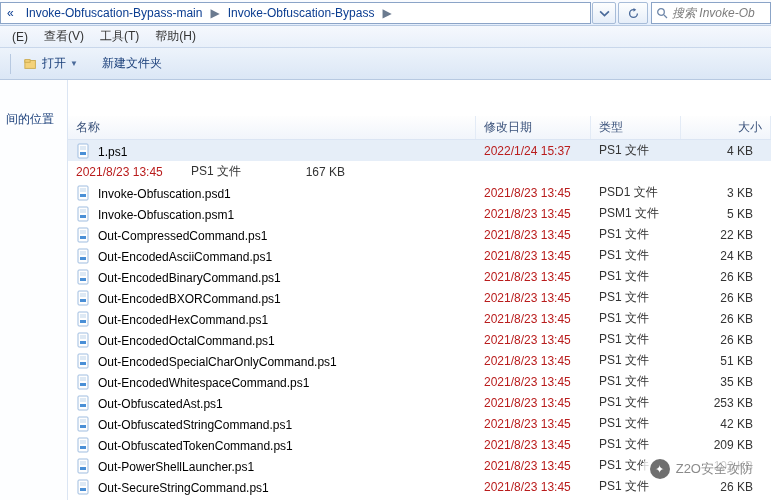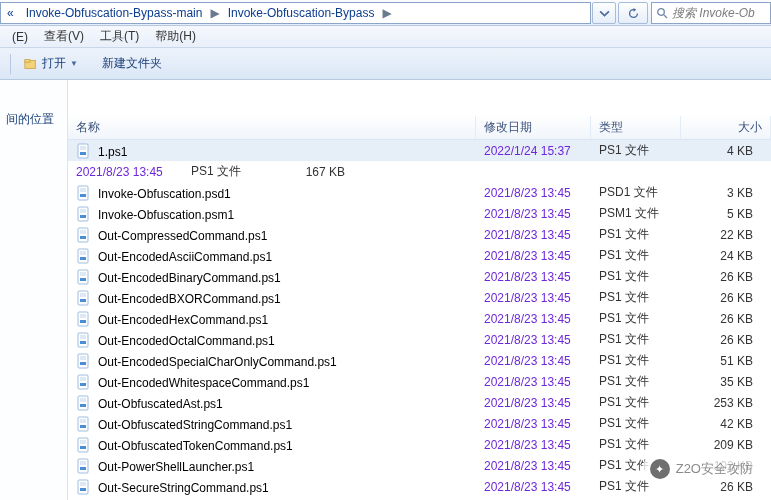--- a/index.html
+++ b/index.html
@@ -150,21 +150,21 @@
   .file-list { flex: 1; overflow: hidden; }
   .row {
     display: flex;
     align-items: center;
     height: 21px;
     padding: 0;
   }
   .row.selected { background: #e6eef8; }
   .cell { padding: 0 8px; white-space: nowrap; overflow: hidden; text-overflow: ellipsis; }
   .c-name { flex: 1; display: flex; align-items: flex-end; }
-  .c-date { width: 115px; color: #6d28d9; }
+  .c-date { width: 115px; color: #b91c1c; }
   .c-type { width: 90px; color: #333; }
   .c-size { width: 90px; text-align: right; color: #333; padding-right: 18px; }
 
   .file-ico {
     width: 16px; height: 16px; margin-right: 6px; flex-shrink: 0;
     display: inline-flex; align-items: center; justify-content: center;
   }
   .file-ico svg { width: 16px; height: 16px; }
 
   

